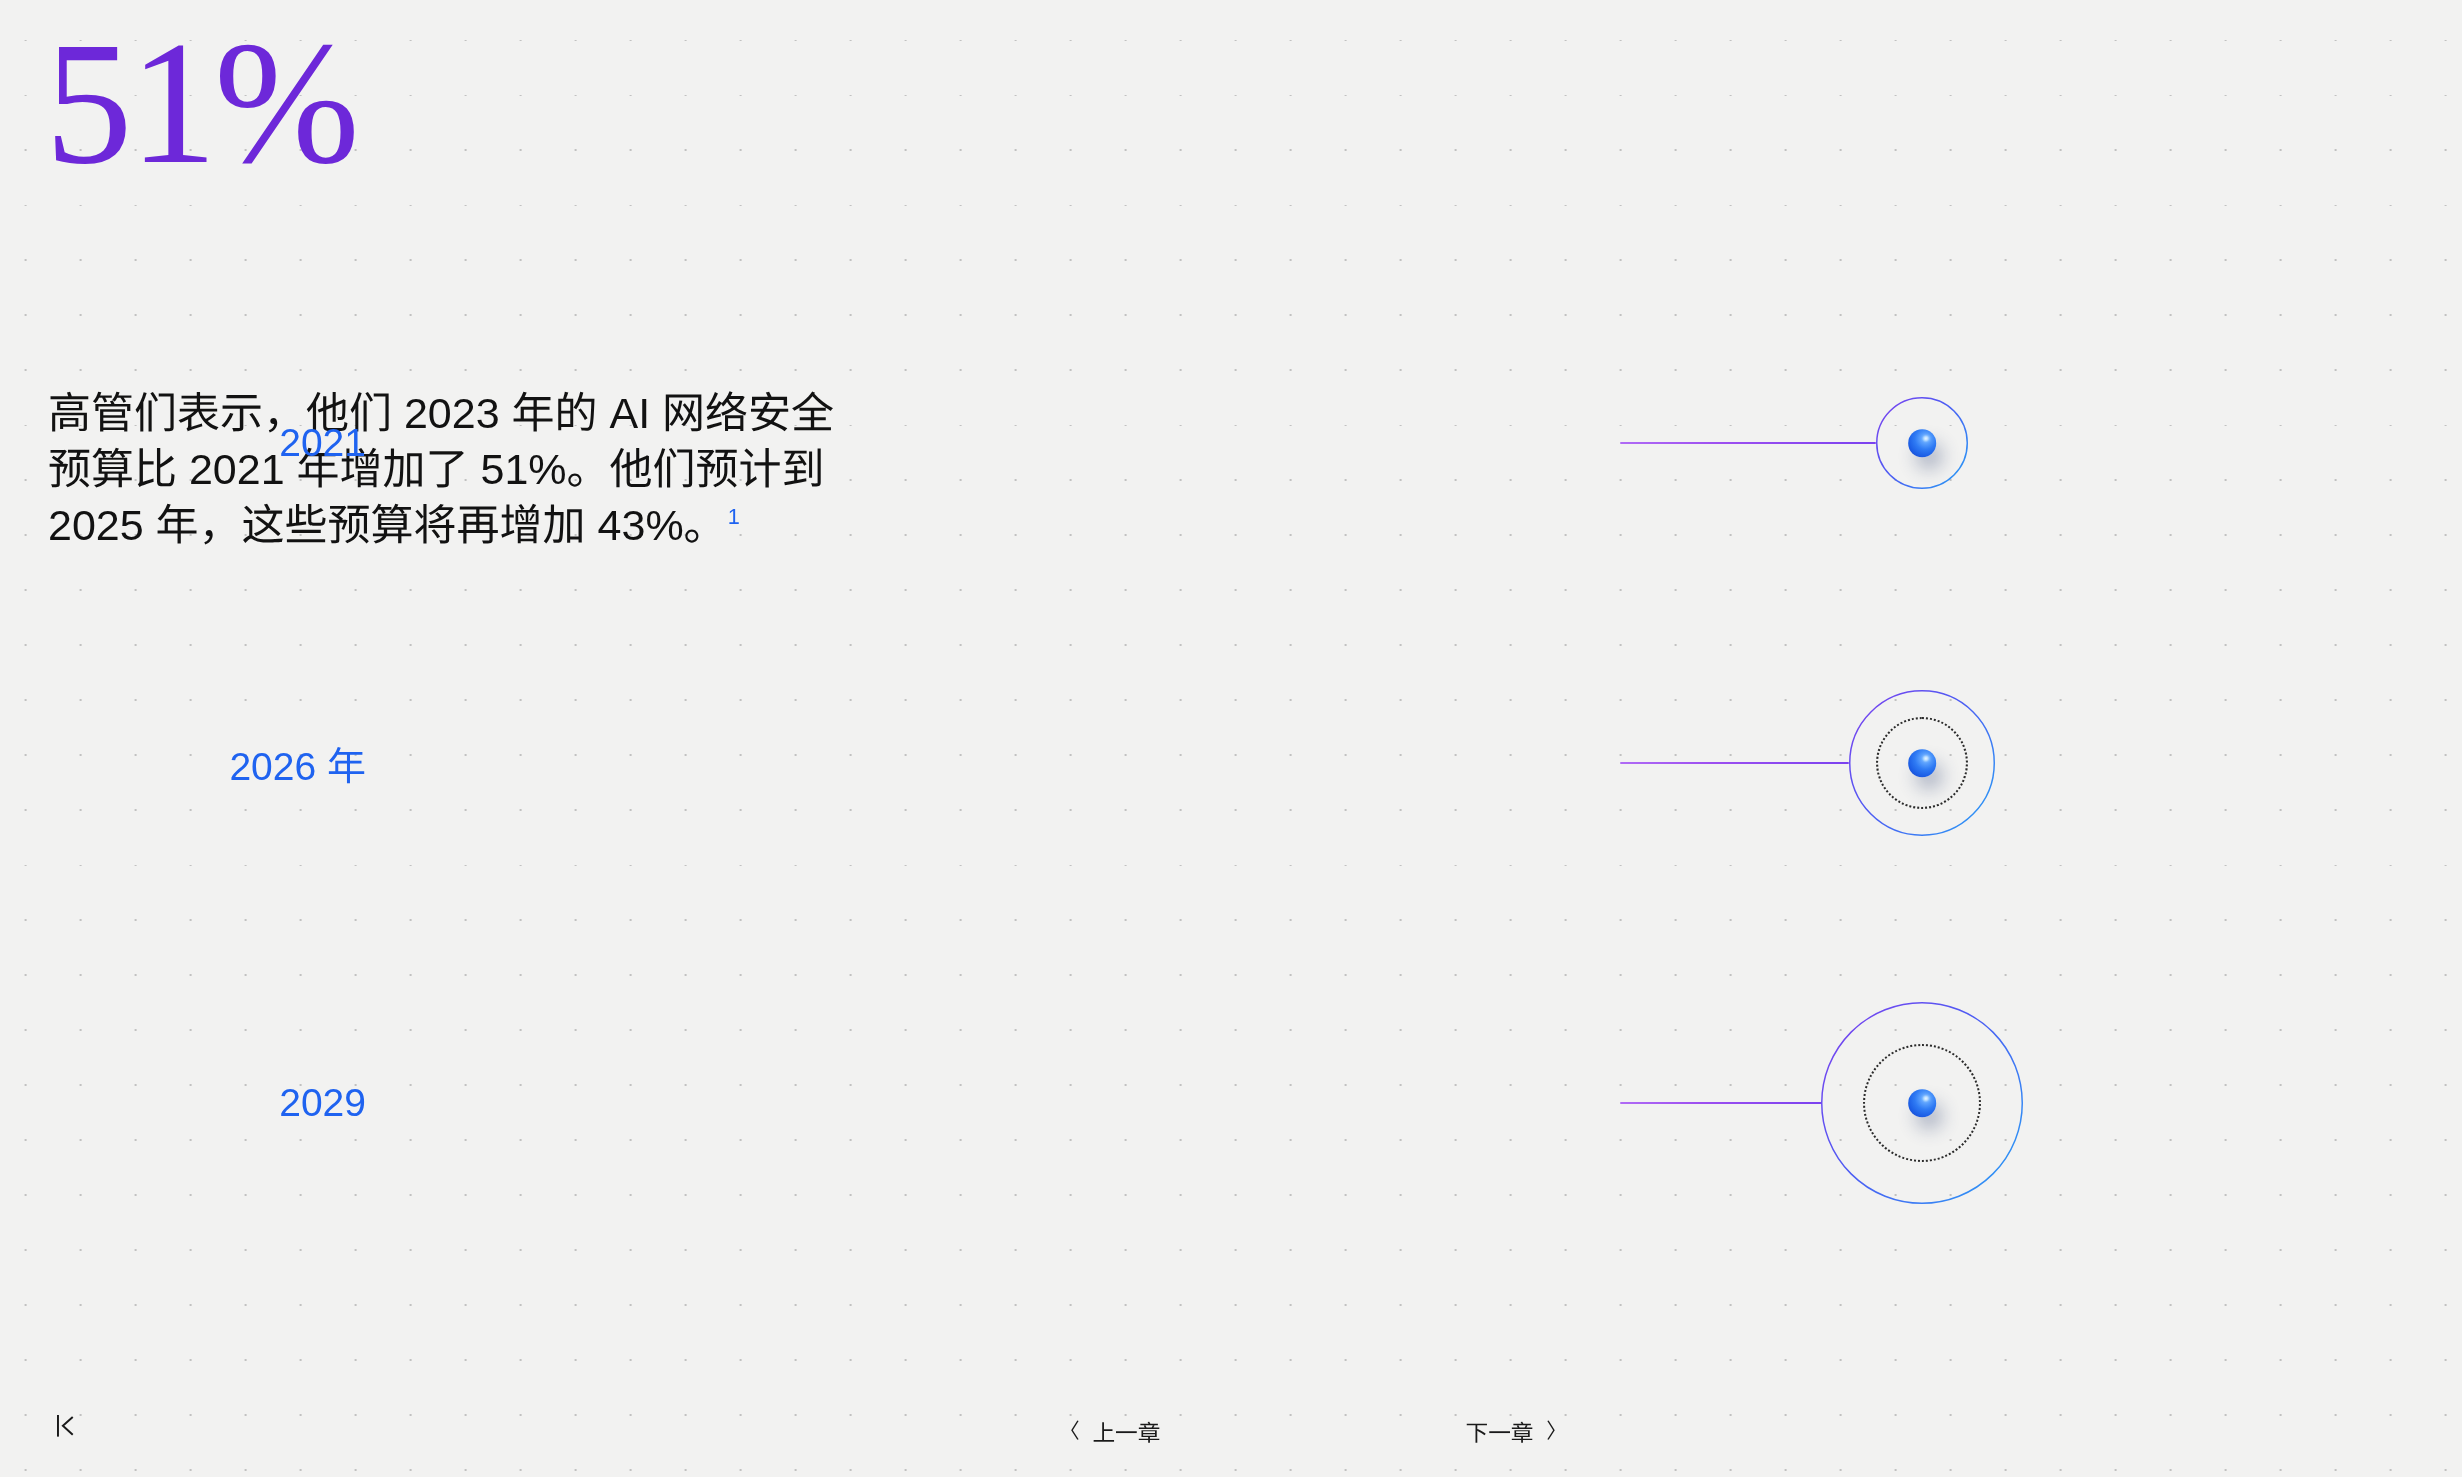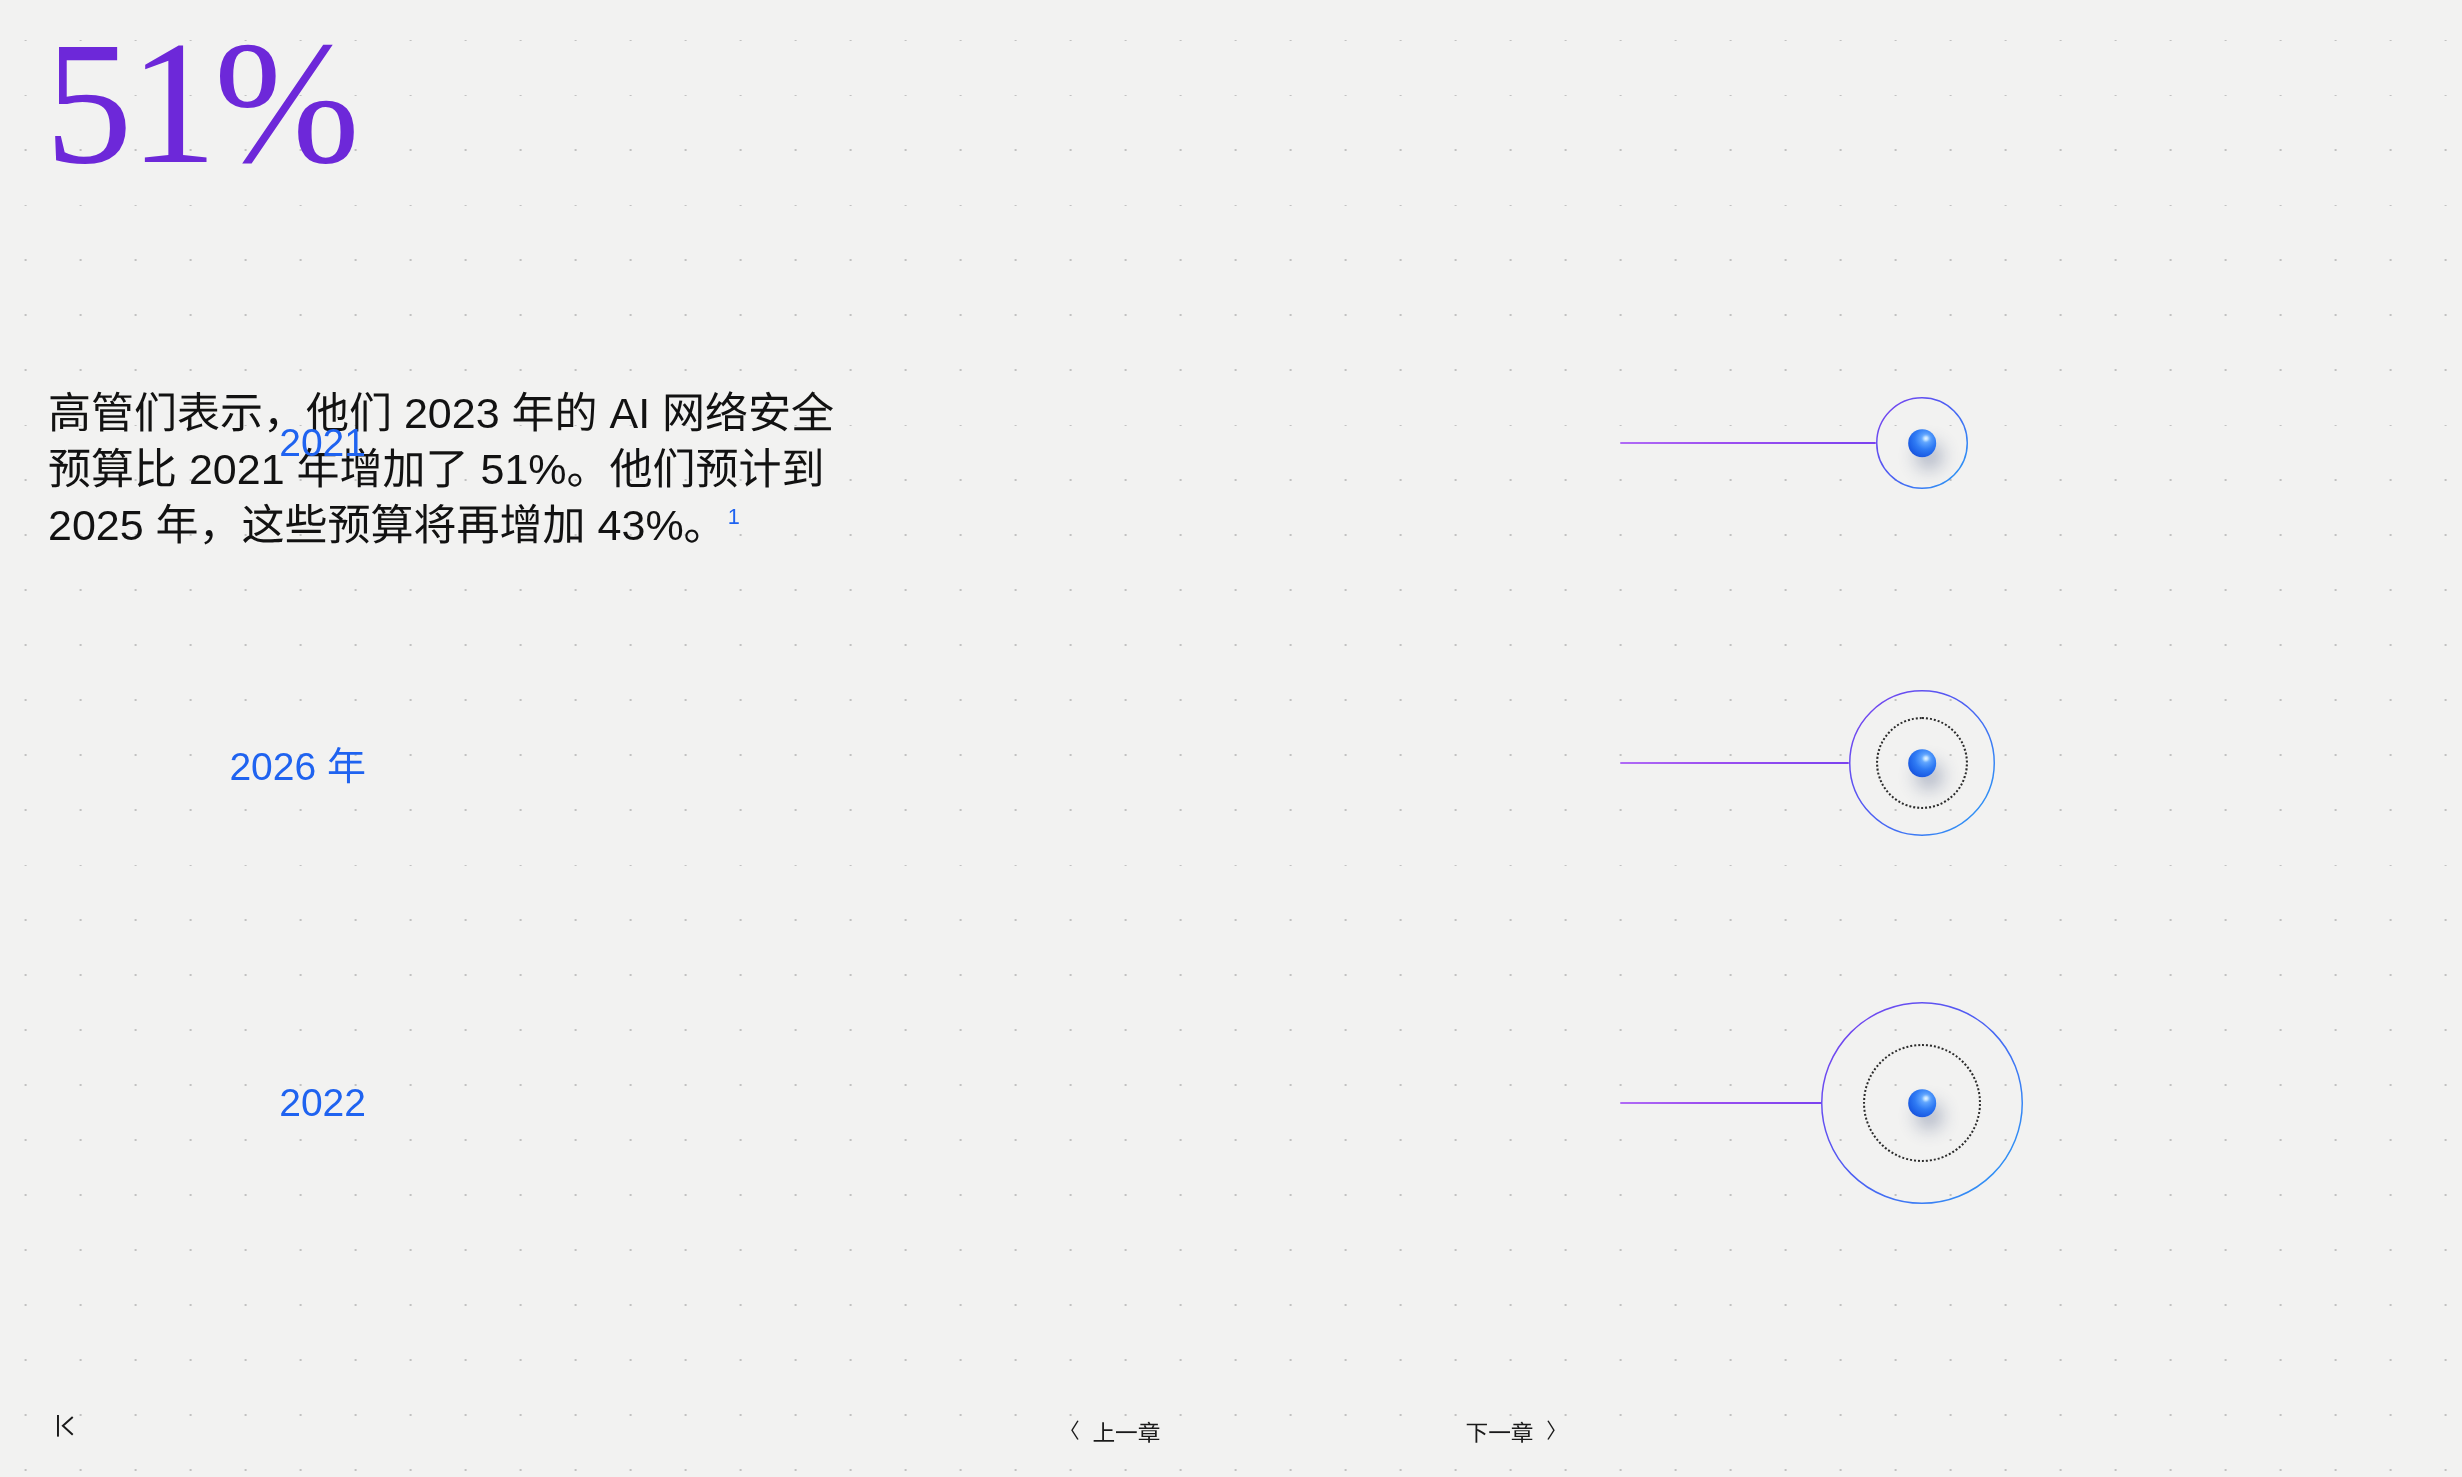--- a/index.html
+++ b/index.html
@@ -201,21 +201,21 @@
       </div>
 
       <div class="dotted-ring" style="left:642px;top:458px;width:92px;height:92px;"></div>
 
       <div class="sphere-wrap" style="left:642px;top:458px;width:27.6px;height:27.6px;">
         <div class="sphere"></div>
       </div>
     </div>
 
     <div class="node">
-      <div class="node-label" style="right:914px;top:798px;">2022</div>
+      <div class="node-label" style="right:914px;top:798px;">2029</div>
 
       <div class="connector" style="left:340px;top:798px;width:202px;"></div>
 
       <div class="ring" style="left:642px;top:798px;width:202px;height:202px;">
         <svg width="202" height="202" viewBox="0 0 410 410">
           <defs>
             <linearGradient id="g2025" x1="0" y1="0.1" x2="1" y2="0.9">
               <stop offset="0%" stop-color="#7b42ef"></stop>
               <stop offset="45%" stop-color="#4d5cf3"></stop>
               <stop offset="100%" stop-color="#2a9bf5"></stop>

